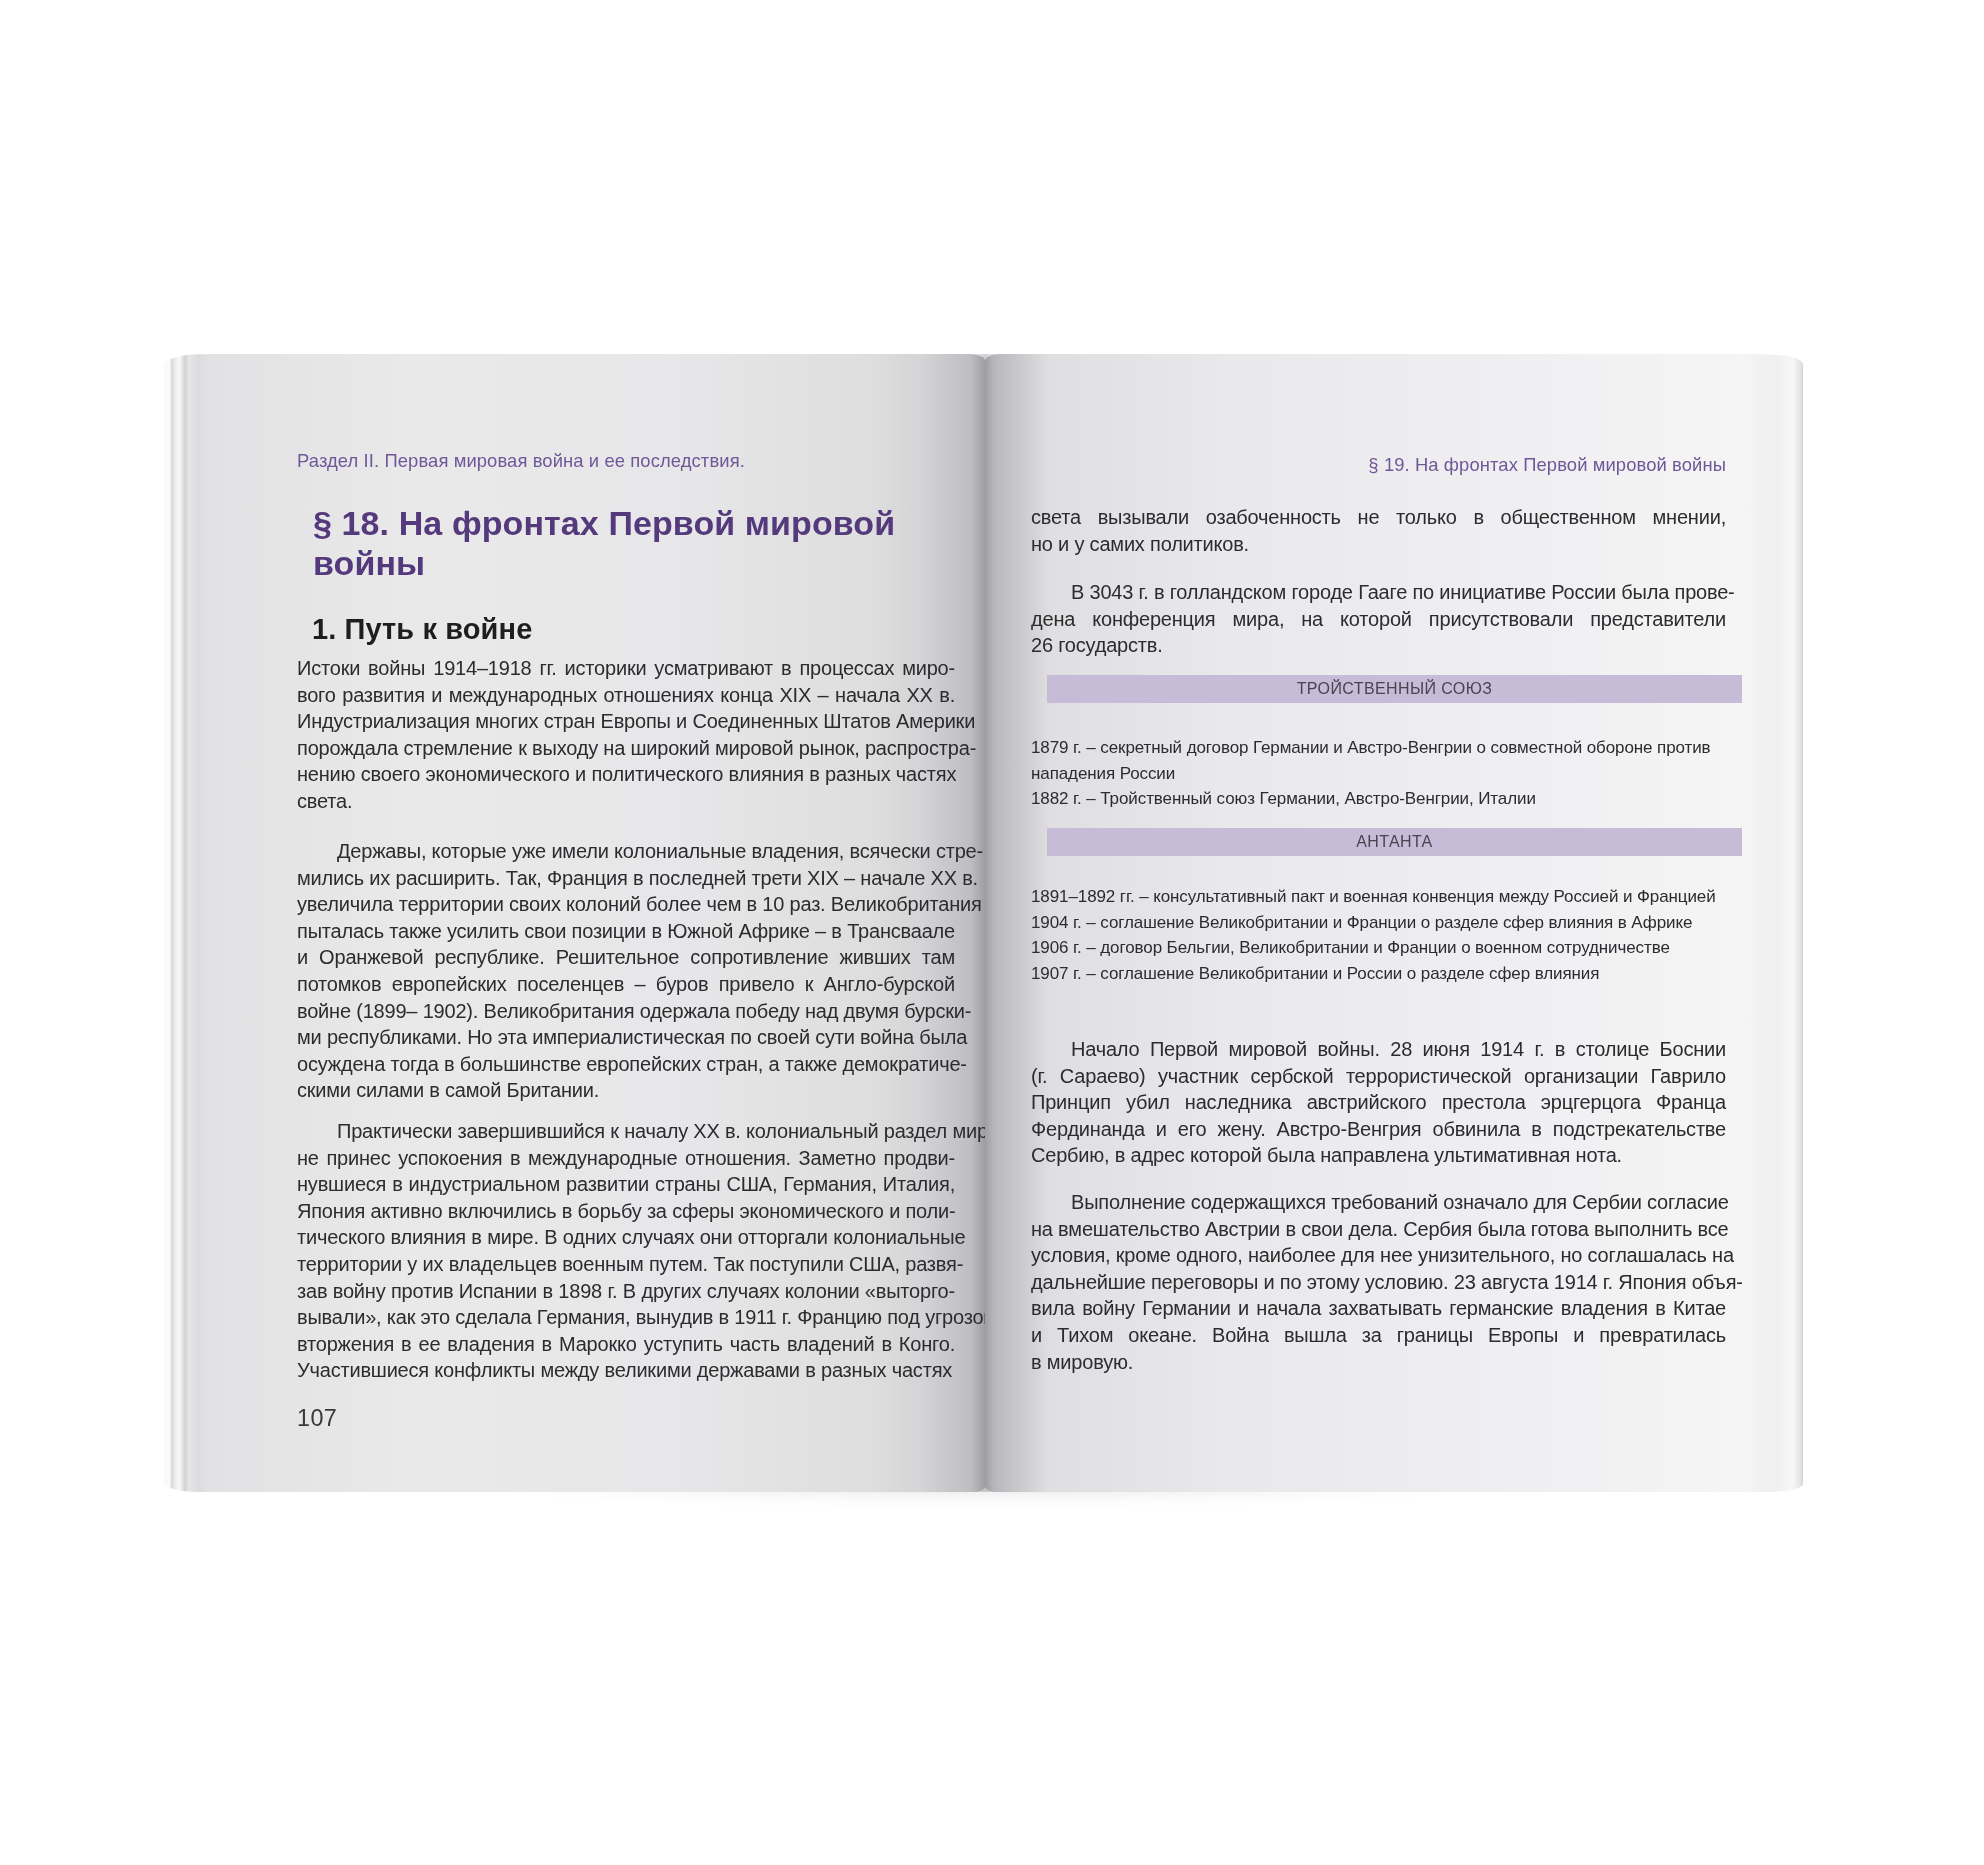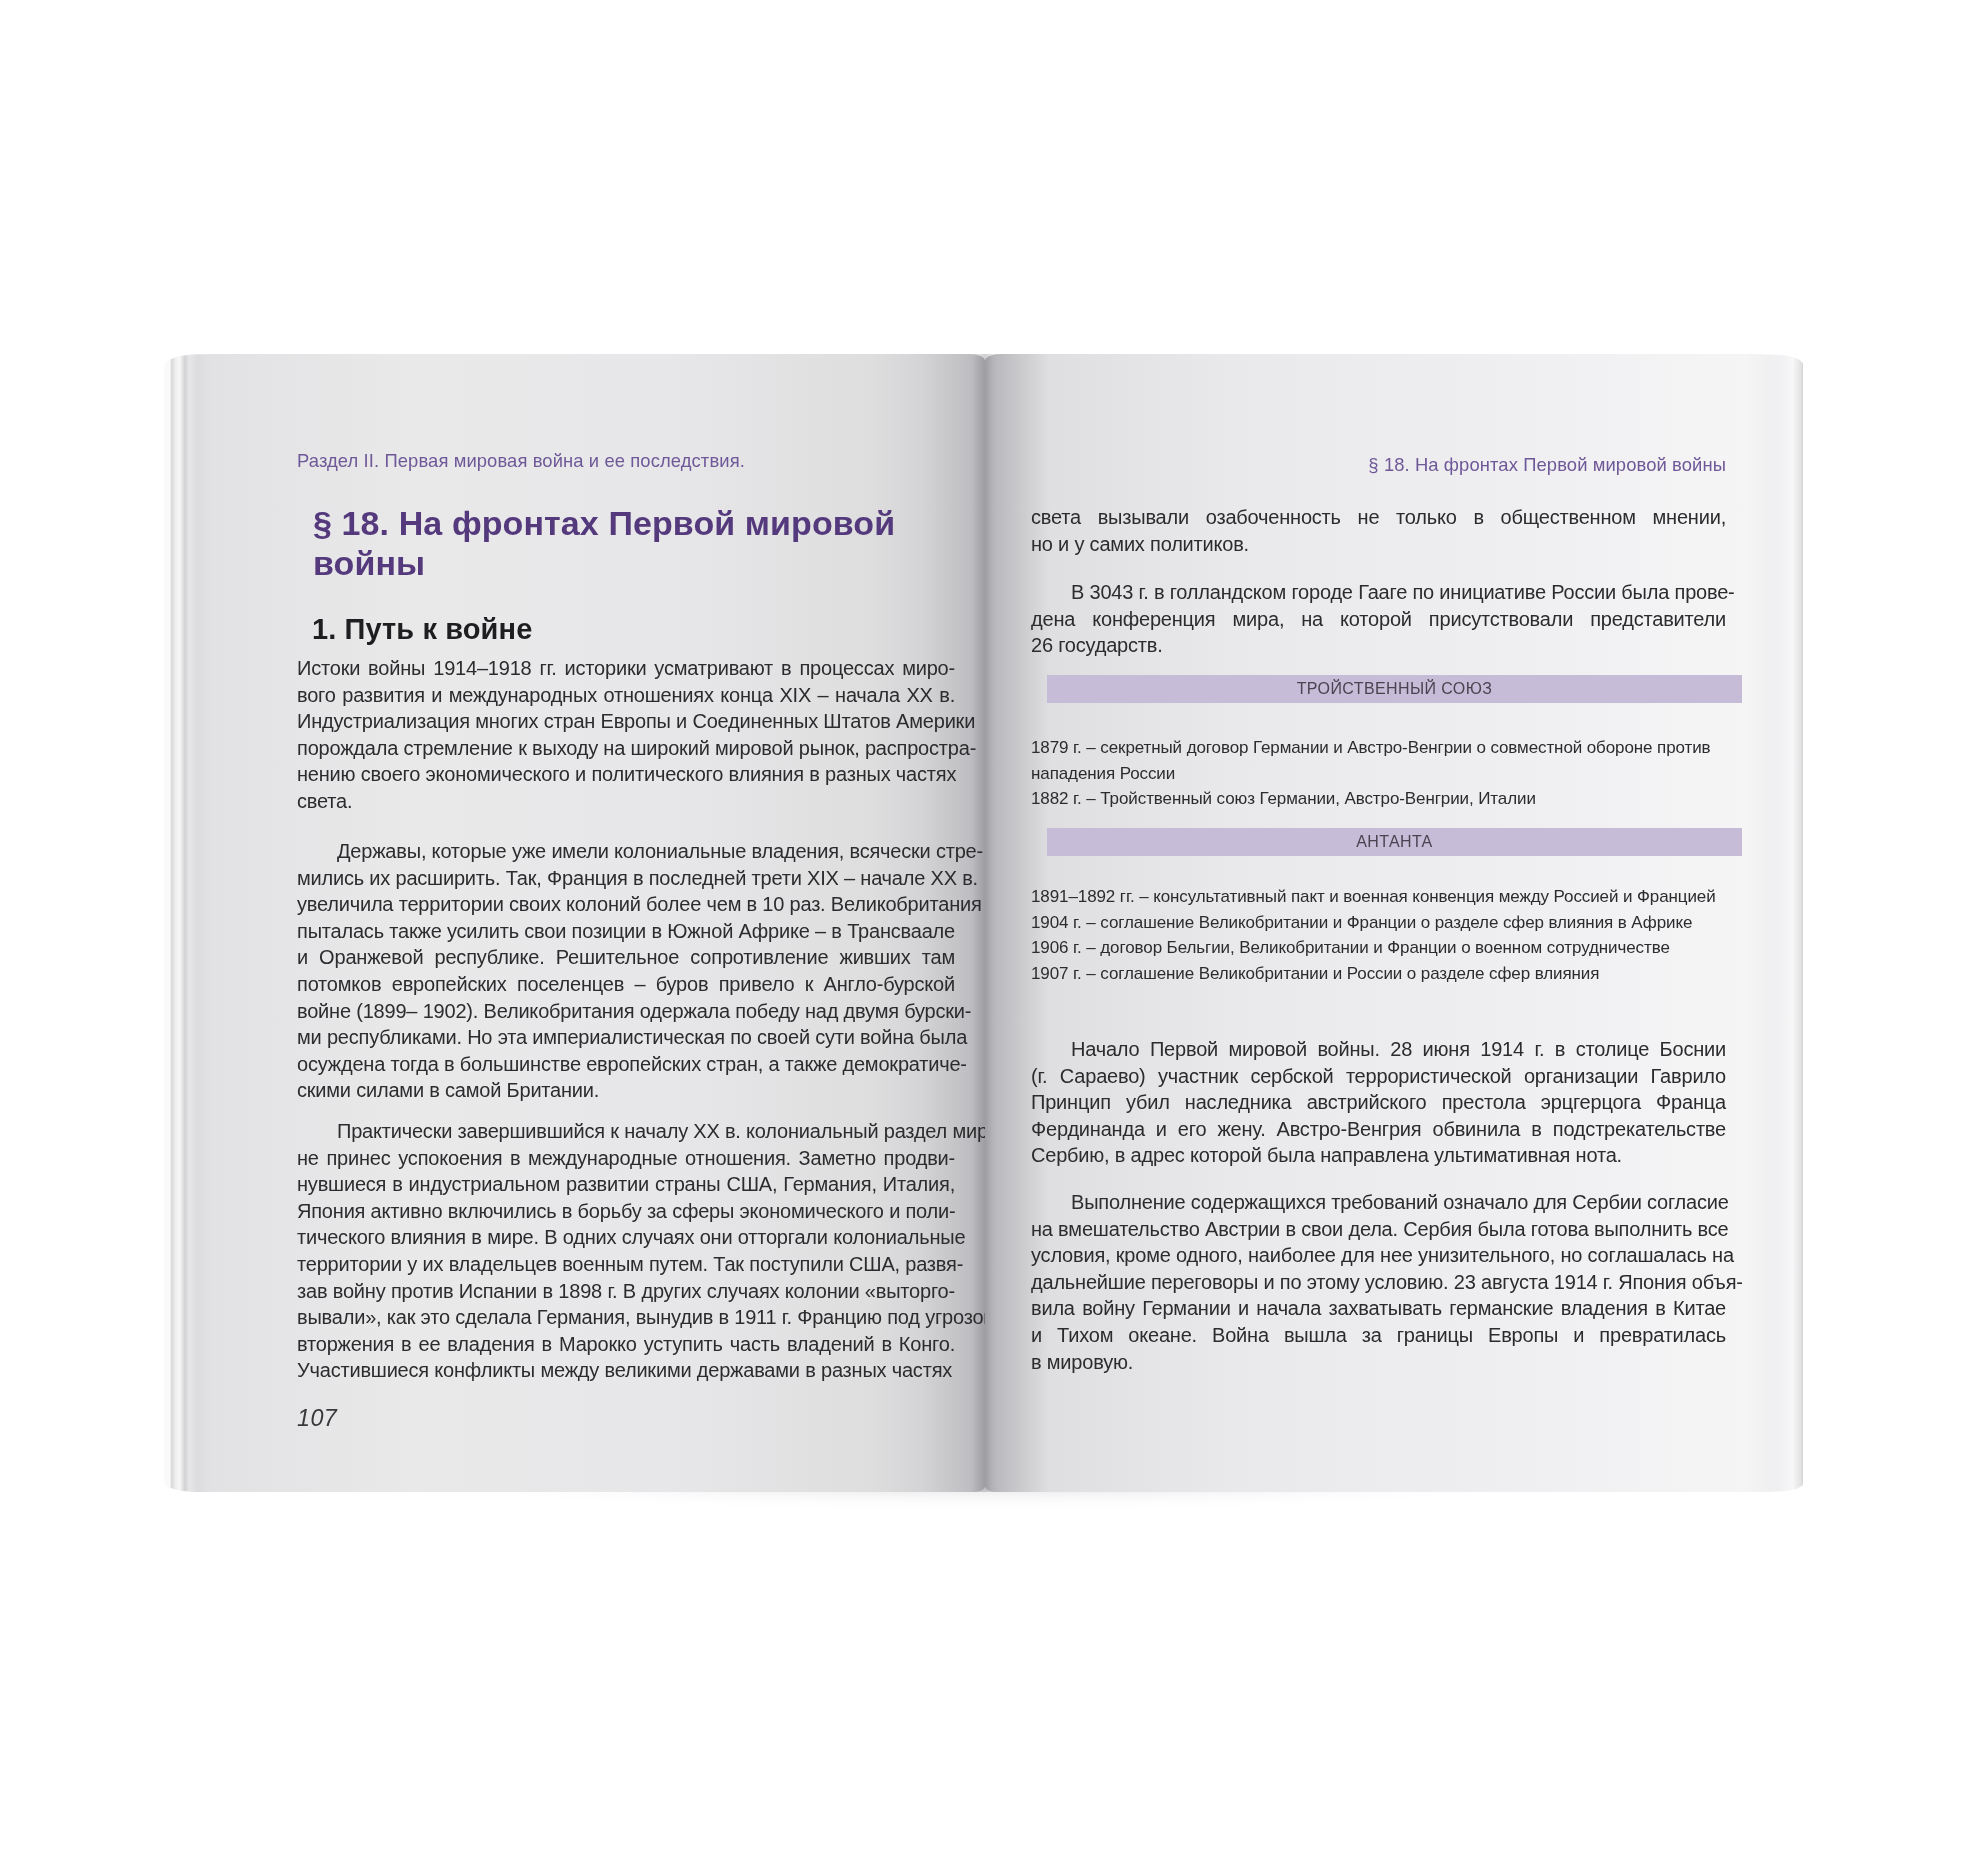--- a/index.html
+++ b/index.html
@@ -102,21 +102,21 @@
   .r-bar2 { top: 474px; }
 
   .list {
     font-size: 17px; line-height: 25.5px; letter-spacing: -0.1px;
     color: var(--body-text);
   }
   .r-list1 { top: 381px; }
   .r-list2 { top: 530px; }
 
   .pageno {
-    top: 1051px; font-size: 23.4px; color: #39393b; letter-spacing: 0.4px; font-style: italic;
+    top: 1051px; font-size: 23.4px; color: #39393b; letter-spacing: 0.4px;
   }
   .pageno-right { text-align: right; }
 </style>
 </head>
 <body>
 
 <div class="stage">
   <div class="book">
     <div class="book-shadow"></div>
 
@@ -161,21 +161,21 @@
             <div class="ln">вторжения в ее владения в Марокко уступить часть владений в Конго.</div>
             <div class="ln ln-last">Участившиеся конфликты между великими державами в разных частях</div>
           </div>
         <div class="block pageno pageno-left">107</div>
       </div>
     </div>
 
     <div class="page page-right">
       <div class="edge-right"></div>
       <div class="col col-right">
-        <div class="block hdr hdr-right">§ 18. На фронтах Первой мировой войны</div>
+        <div class="block hdr hdr-right">§ 19. На фронтах Первой мировой войны</div>
         <div class="block para r-pa">
             <div class="ln">света вызывали озабоченность не только в общественном мнении,</div>
             <div class="ln ln-last">но и у самих политиков.</div>
           </div>
         <div class="block para indent r-pb">
             <div class="ln">В 3043 г. в голландском городе Гааге по инициативе России была прове-</div>
             <div class="ln">дена конференция мира, на которой присутствовали представители</div>
             <div class="ln ln-last">26 государств.</div>
           </div>
 

